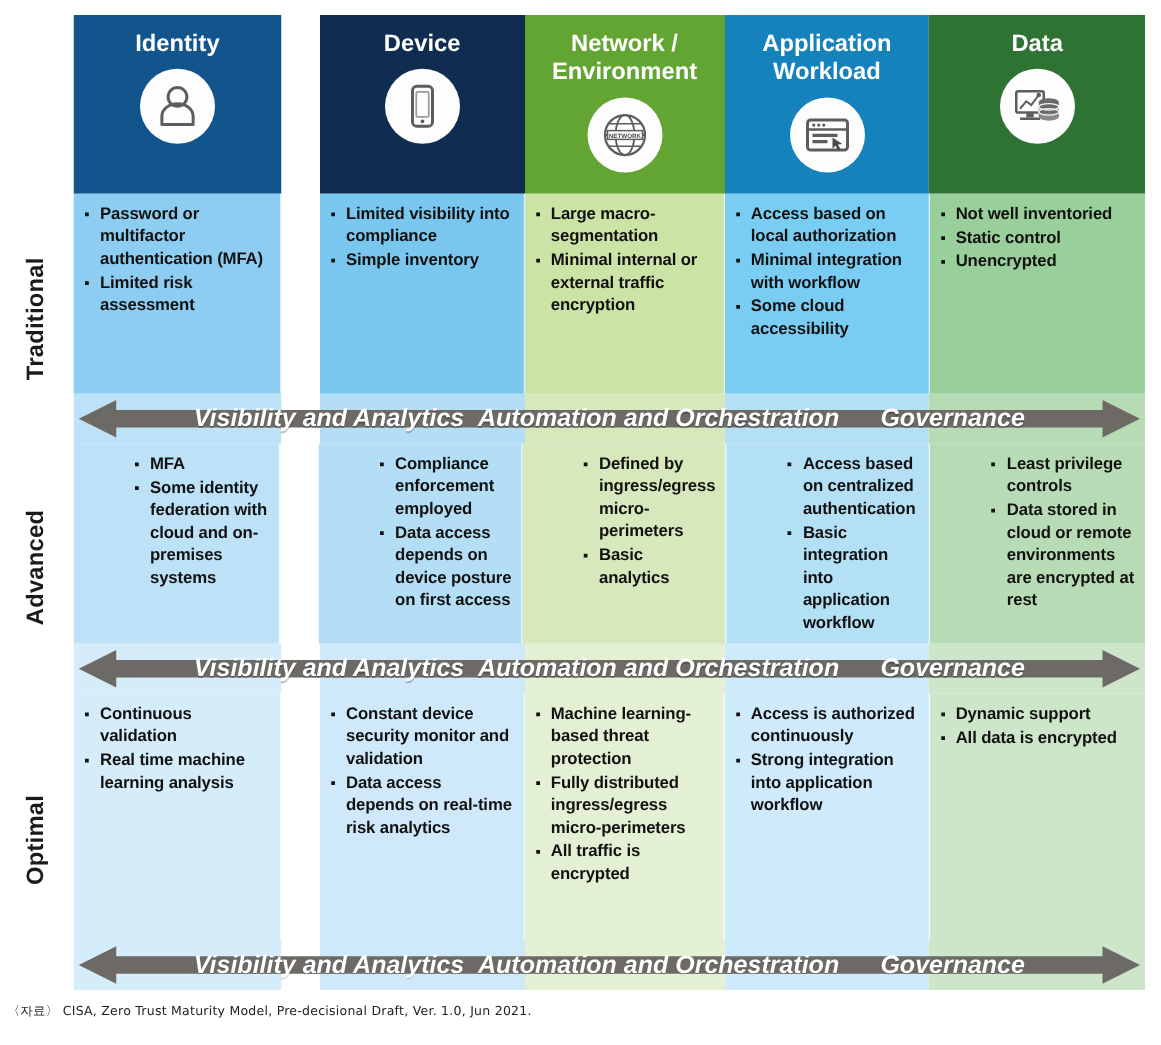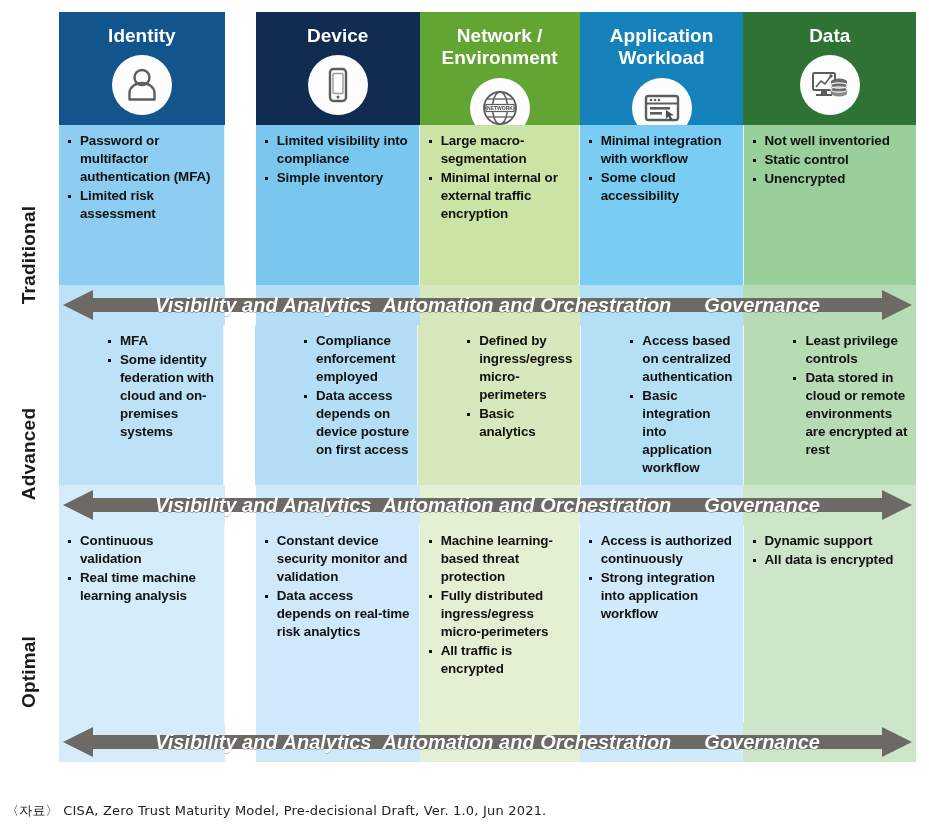--- a/index.html
+++ b/index.html
@@ -69,21 +69,21 @@
     position: relative;
   }
   
   .c0 { width: 172px; }
   .c1 { width: 170px; margin-left: 31px; }
   .c2 { width: 166px; }
   .c3 { width: 170px; }
   .c4 { width: 179px; }
 
   
-  .header-row { height: 113px; }
+  .header-row { height: 143px; }
   .hdr {
     display: flex;
     flex-direction: column;
     align-items: center;
     padding-top: 13px;
     height: 143px;
     box-sizing: border-box;
   }
   .hdr-title {
     color: #ffffff;
@@ -174,21 +174,21 @@
     text-shadow: 0 1px 0 rgba(0,0,0,0.25);
     white-space: nowrap;
   }
   .arrow-text .seg-gov { margin-left: 22px; }
 
   
   .caption {
     position: absolute;
     left: 6px;
     top: 802px;
-    font-size: 13px;
+    font-size: 10px;
     color: #222222;
     font-family: "DejaVu Sans", sans-serif;
     letter-spacing: 0.2px;
     white-space: nowrap;
     text-align: right;
   }
 </style>
 </head>
 <body>
 
@@ -297,20 +297,21 @@
         </ul>
       </div>
       <div class="col c2 cell" style="background: rgb(203, 227, 165);">
         <ul>
           <li>Large macro-segmentation</li>
           <li>Minimal internal or external traffic encryption</li>
         </ul>
       </div>
       <div class="col c3 cell" style="background: rgb(121, 205, 242);">
         <ul>
+          <li>Access based on local authorization</li>
           <li>Minimal integration with workflow</li>
           <li>Some cloud accessibility</li>
         </ul>
       </div>
       <div class="col c4 cell" style="background: rgb(153, 207, 154);">
         <ul>
           <li>Not well inventoried</li>
           <li>Static control</li>
           <li>Unencrypted</li>
         </ul>

